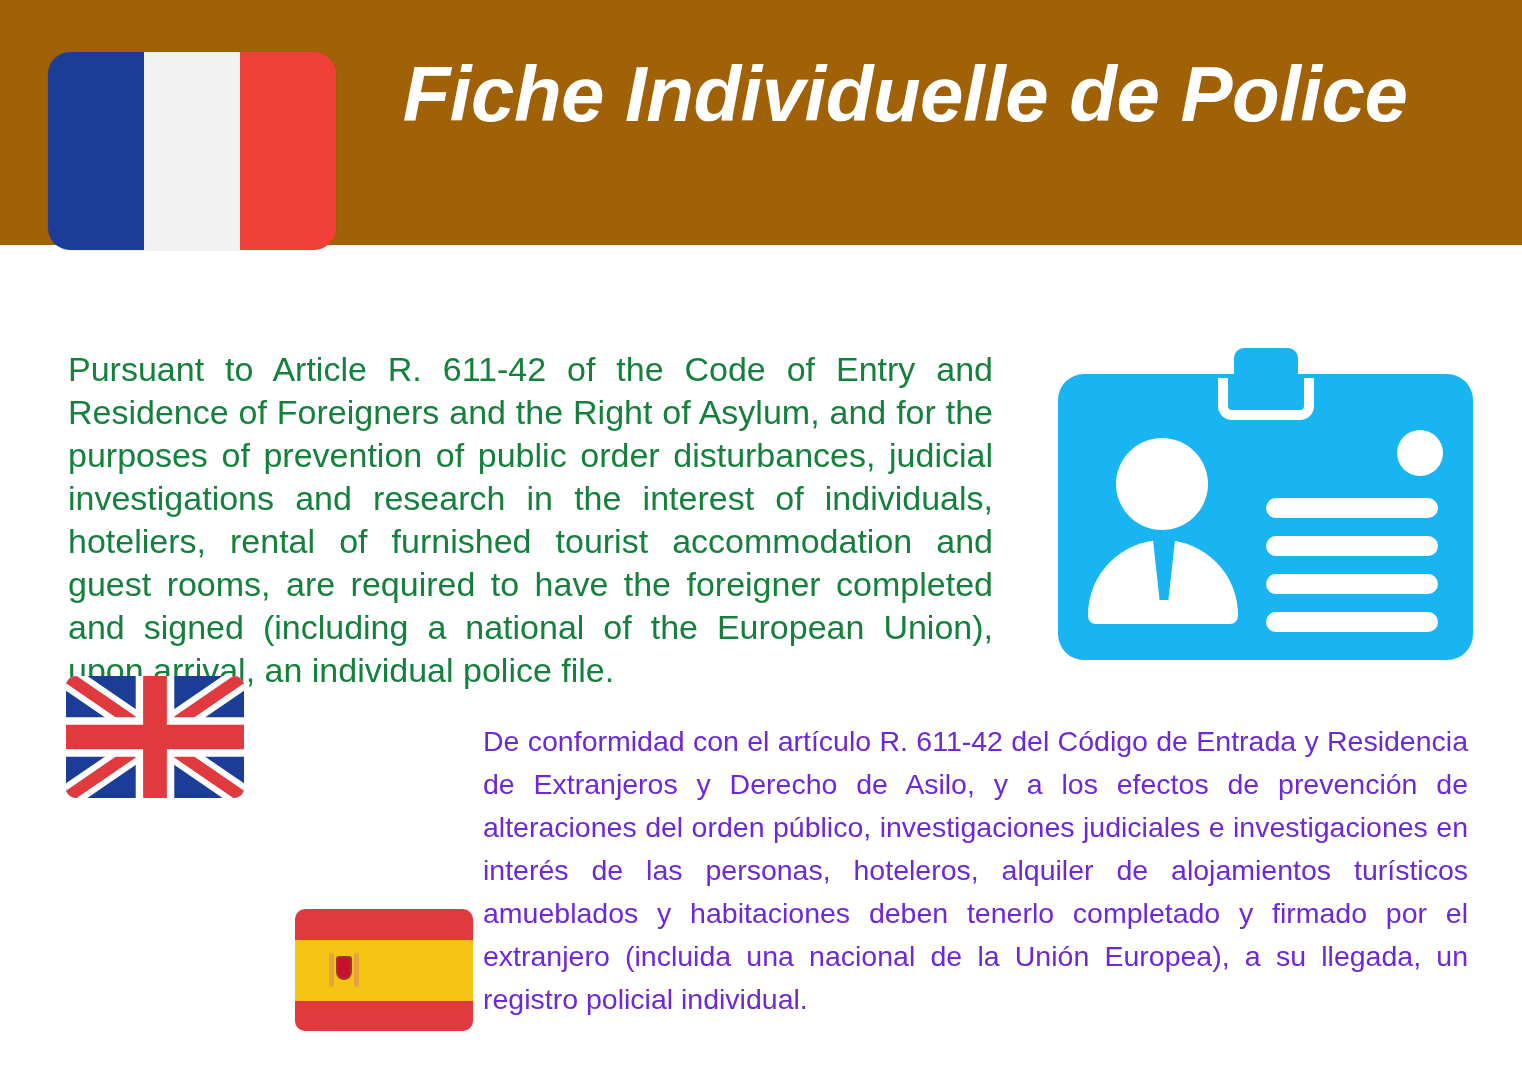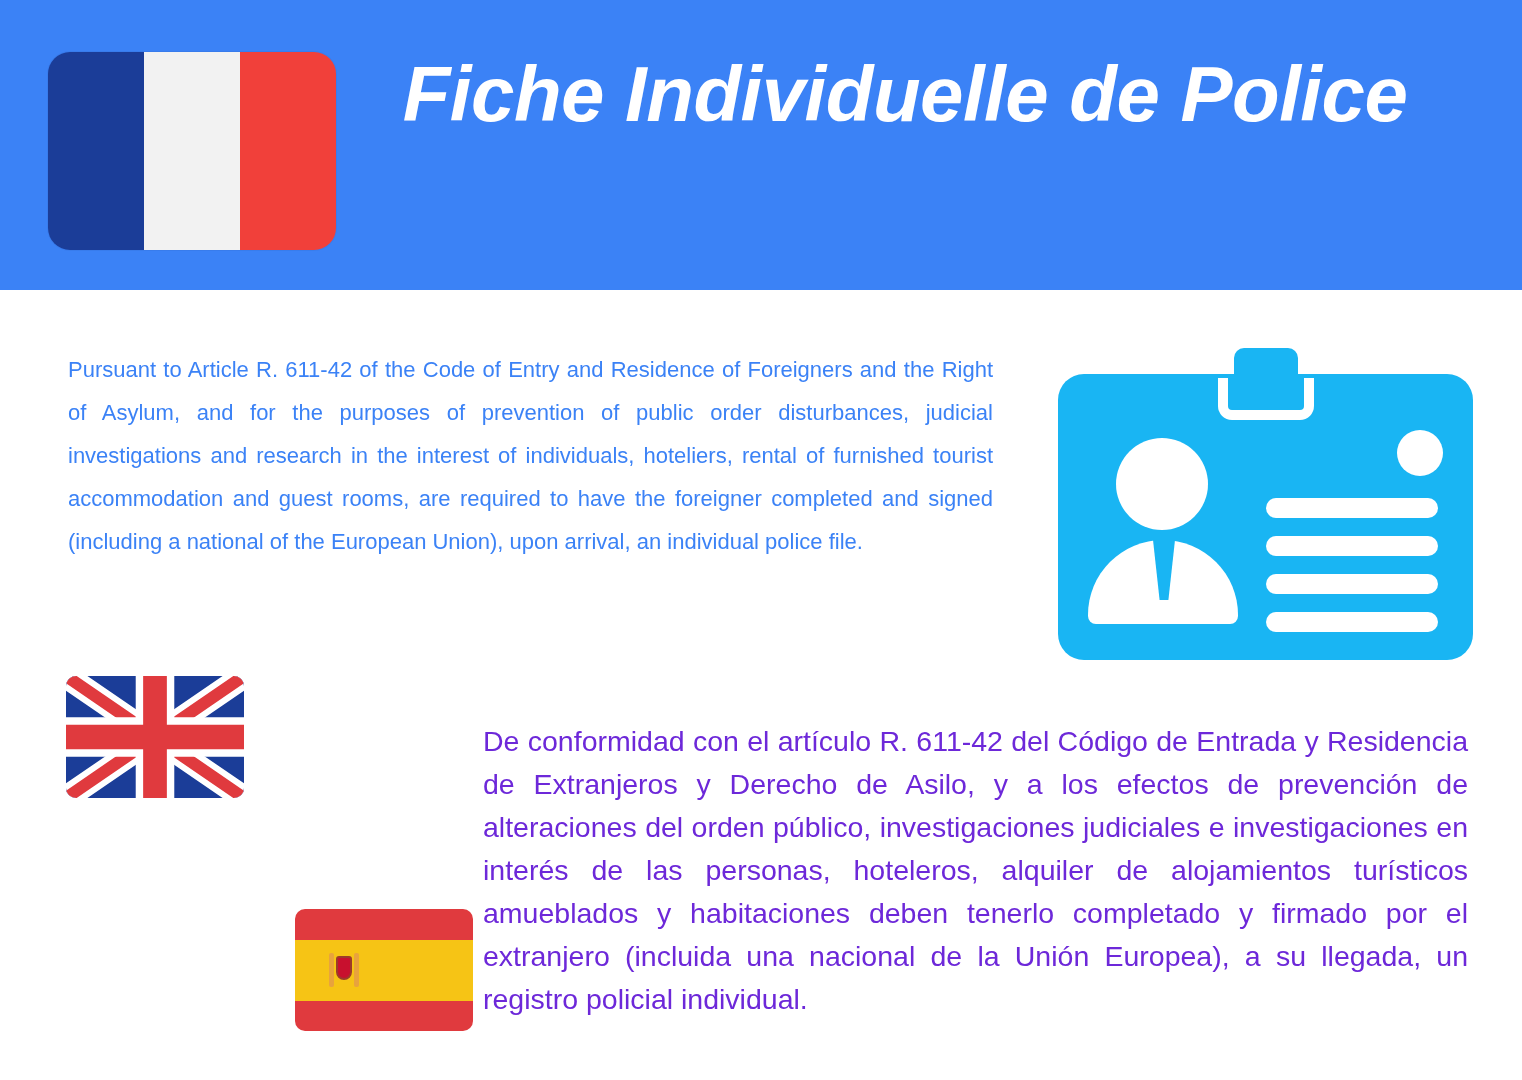--- a/index.html
+++ b/index.html
@@ -14,22 +14,22 @@
     overflow: hidden;
     position: relative;
   }
 
   
   .header {
     position: absolute;
     left: 0;
     top: 0;
     width: 1522px;
-    height: 290px;
-    background: #3b82f6;
+    height: 245px;
+    background: #a16207;
     box-sizing: border-box;
   }
   .fr-flag {
     position: absolute;
     left: 48px;
     top: 52px;
     width: 288px;
     height: 198px;
     border-radius: 22px;
     overflow: hidden;
@@ -57,23 +57,23 @@
     font-weight: bold;
     letter-spacing: -0.5px;
   }
 
   
   .en-text {
     position: absolute;
     left: 68px;
     top: 348px;
     width: 925px;
-    font-size: 22px;
+    font-size: 34px;
     line-height: 43px;
-    color: #3b82f6;
+    color: #15803d;
     text-align: justify;
   }
 
   
   .id-card {
     position: absolute;
     left: 1058px;
     top: 348px;
     width: 415px;
     height: 312px;

